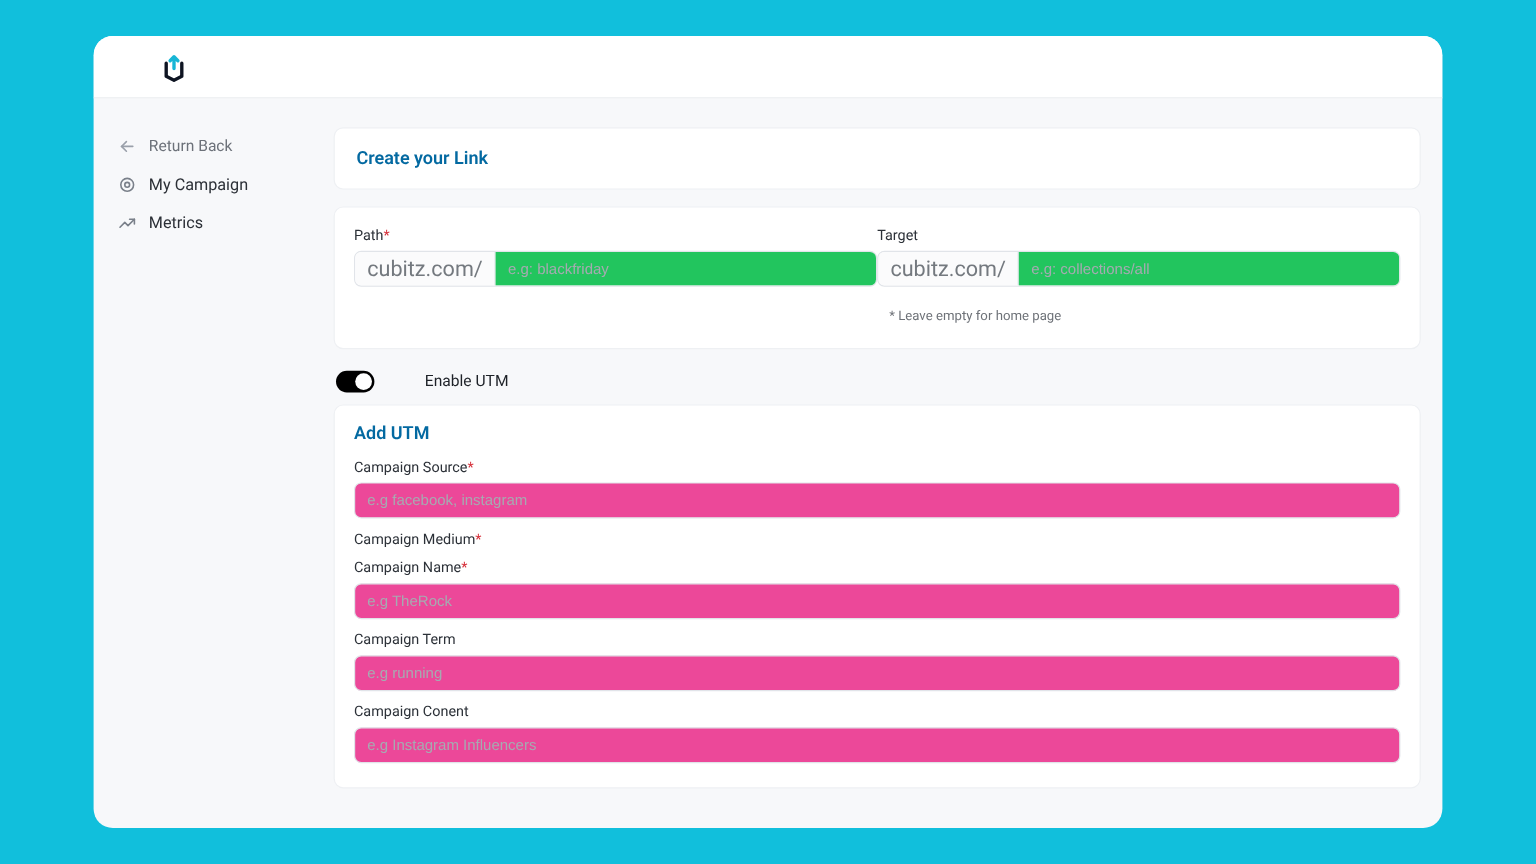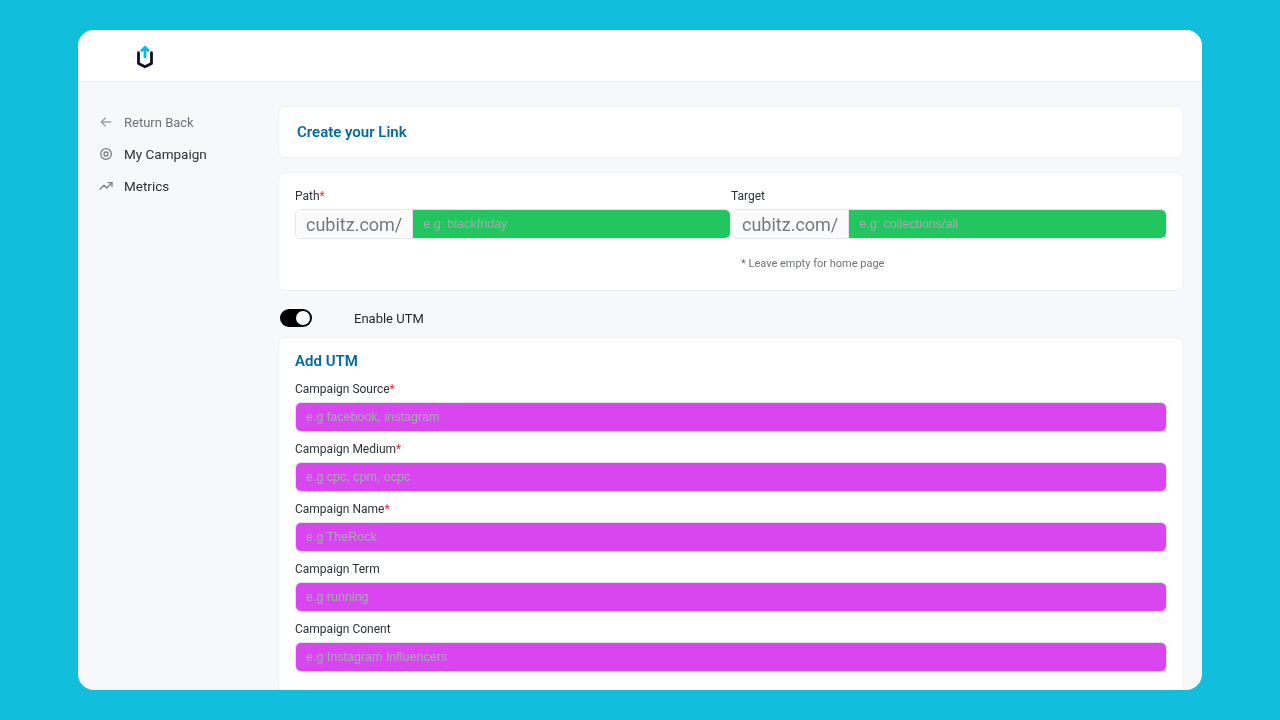--- a/index.html
+++ b/index.html
@@ -146,21 +146,21 @@
 }
 .simple-input {
   width: 100%;
   border: 1px solid #e1e4e9;
   border-radius: 6px;
   height: 30px;
   padding: 0 10px;
   font-size: 12.5px;
   color: #2c3138;
   outline: none;
-  background: #d946ef;
+  background: #ec4899;
 }
 .simple-input::placeholder { color: #a6aab1; }
 </style>
 </head>
 <body>
 
 <div class="app-window">
   <div class="topbar">
     <div class="logo">
       <svg viewBox="0 0 24 24" width="26" height="26">
@@ -242,21 +242,20 @@
           <div class="field-label">
             <span>Campaign Source</span><span class="req">*</span>
           </div>
           <input class="simple-input" type="text" placeholder="e.g facebook, instagram" style="">
         </div>
 
         <div class="field">
           <div class="field-label">
             <span>Campaign Medium</span><span class="req">*</span>
           </div>
-          <input class="simple-input" type="text" placeholder="e.g cpc, cpm, ocpc" style="">
         </div>
 
         <div class="field">
           <div class="field-label">
             <span>Campaign Name</span><span class="req">*</span>
           </div>
           <input class="simple-input" type="text" placeholder="e.g TheRock" style="">
         </div>
 
         <div class="field">

